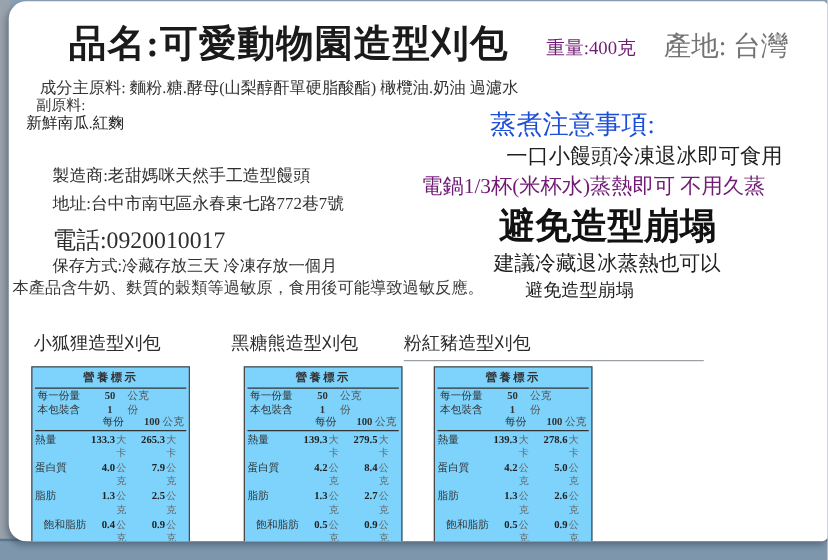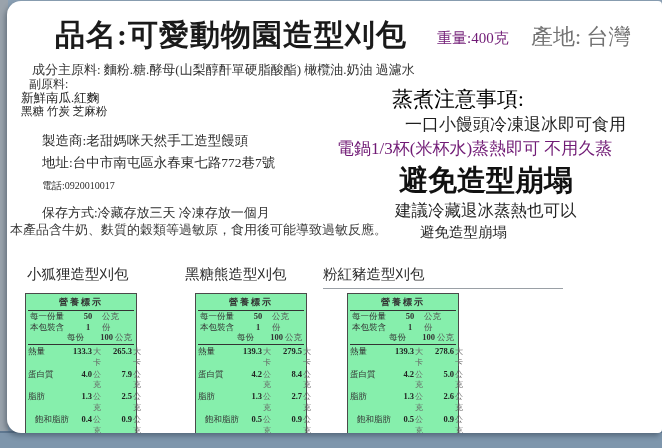--- a/index.html
+++ b/index.html
@@ -36,42 +36,42 @@
 
   
   .ing-main   { left:25px;  top:60px;  font-size:13px; color:#333; }
   .ing-sub-l  { left:22px;  top:75px;  font-size:12px; color:#333; }
   .ing-sub1   { left:14px;  top:89px;  font-size:12.5px; color:#222; }
   .ing-sub2   { left:14px;  top:103px; font-size:11.5px; color:#222; }
 
   
   .maker      { left:35px;  top:131px; font-size:13.5px; color:#2e2e2e; }
   .address    { left:35px;  top:153px; font-size:13.5px; color:#2e2e2e; }
-  .phone      { left:35px;  top:178px; font-size:10px; color:#2e2e2e;font-family:Liberation Serif, serif; }
+  .phone      { left:35px;  top:178px; font-size:19px; color:#2e2e2e;font-family:Liberation Serif, serif; }
   .storage    { left:35px;  top:203px; font-size:13px;   color:#2e2e2e; }
   .allergen   { left:3px;   top:220px; font-size:13px;   color:#3a3a3a; }
 
   
-  .steam-head { left:385px; top:84px;  font-size:21px; color:#000000; }
+  .steam-head { left:385px; top:84px;  font-size:21px; color:#1d4ed8; }
   .steam-l1   { left:398px; top:112px; font-size:17px; color:#1f1f1f; }
   .steam-l2   { left:330px; top:136px; font-size:17px; color:#701a75; }
   .steam-big  { left:392px; top:160px; font-size:29px; font-weight:600; color:#111; }
   .steam-l3   { left:388px; top:199px; font-size:16.5px; color:#1f1f1f; }
   .steam-l4   { left:413px; top:222px; font-size:14.5px; color:#1f1f1f; }
 
   
   .prod { font-size:14.5px; color:#2b2b2b; top:264px; }
   .prod-0 { left:20px; }
   .prod-1 { left:178px; }
   .prod-2 { left:316px; }
   .prod-underline { left:316px; top:287px; width:240px; height:0; border-top:1px solid #9aa0a6; }
 
   
   .tables { position:absolute; left:0; top:292px; width:655px; height:140px; }
-  .nt { position:absolute; width:112px; border:1.2px solid #4a4a4a; background:#86efac;
+  .nt { position:absolute; width:127px; border:1.2px solid #4a4a4a; background:#7dd3fc;
         font-size:8.5px; color:#333; padding:1px 2px 2px 2px; }
   .nt-0 { left:18px; }  .nt-1 { left:188px; }  .nt-2 { left:340px; }
   .nt-title { text-align:center; font-size:9px; letter-spacing:2px; padding:1px 0;
               border-bottom:1.6px solid #333; font-weight:700; }
   .nt-serv { display:flex; line-height:10.5px; padding:0 2px; }
   .nt-serv .lab { width:44px; }
   .nt-serv .val { width:28px; text-align:center; font-weight:700; }
   .nt-serv .unit { color:#555; }
   .nt-colhead { text-align:right; line-height:11px; padding:0 2px 1px 0;
                 border-bottom:1.6px solid #333; }
@@ -94,21 +94,20 @@
 
 <div class="panel">
 
   <div class="abs title">品名:可愛動物園造型刈包</div>
   <div class="abs weight">重量:400克</div>
   <div class="abs origin">產地: 台灣</div>
 
   <div class="abs ing-main">成分主原料: 麵粉.糖.酵母(山梨醇酐單硬脂酸酯) 橄欖油.奶油 過濾水</div>
   <div class="abs ing-sub-l">副原料:</div>
   <div class="abs ing-sub1">新鮮南瓜.紅麴</div>
-  <div class="abs ing-sub2">黑糖 竹炭 芝麻粉</div>
 
   <div class="abs maker">製造商:老甜媽咪天然手工造型饅頭</div>
   <div class="abs address">地址:台中市南屯區永春東七路772巷7號</div>
   <div class="abs phone">電話:0920010017</div>
   <div class="abs allergen">本產品含牛奶、麩質的穀類等過敏原，食用後可能導致過敏反應。</div>
   <div class="abs storage">保存方式:冷藏存放三天 冷凍存放一個月</div>
 
   <div class="abs steam-head">蒸煮注意事項:</div>
   <div class="abs steam-l1">一口小饅頭冷凍退冰即可食用</div>
   <div class="abs steam-l2">電鍋1/3杯(米杯水)蒸熱即可 不用久蒸</div>

